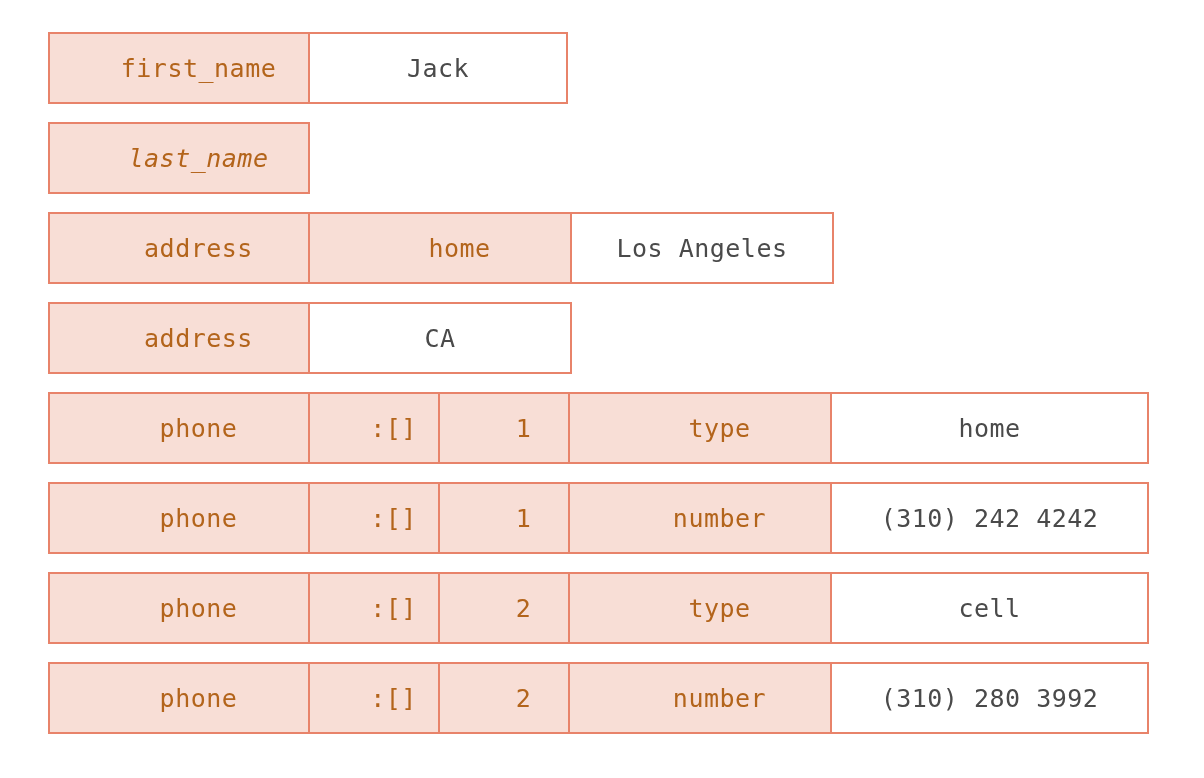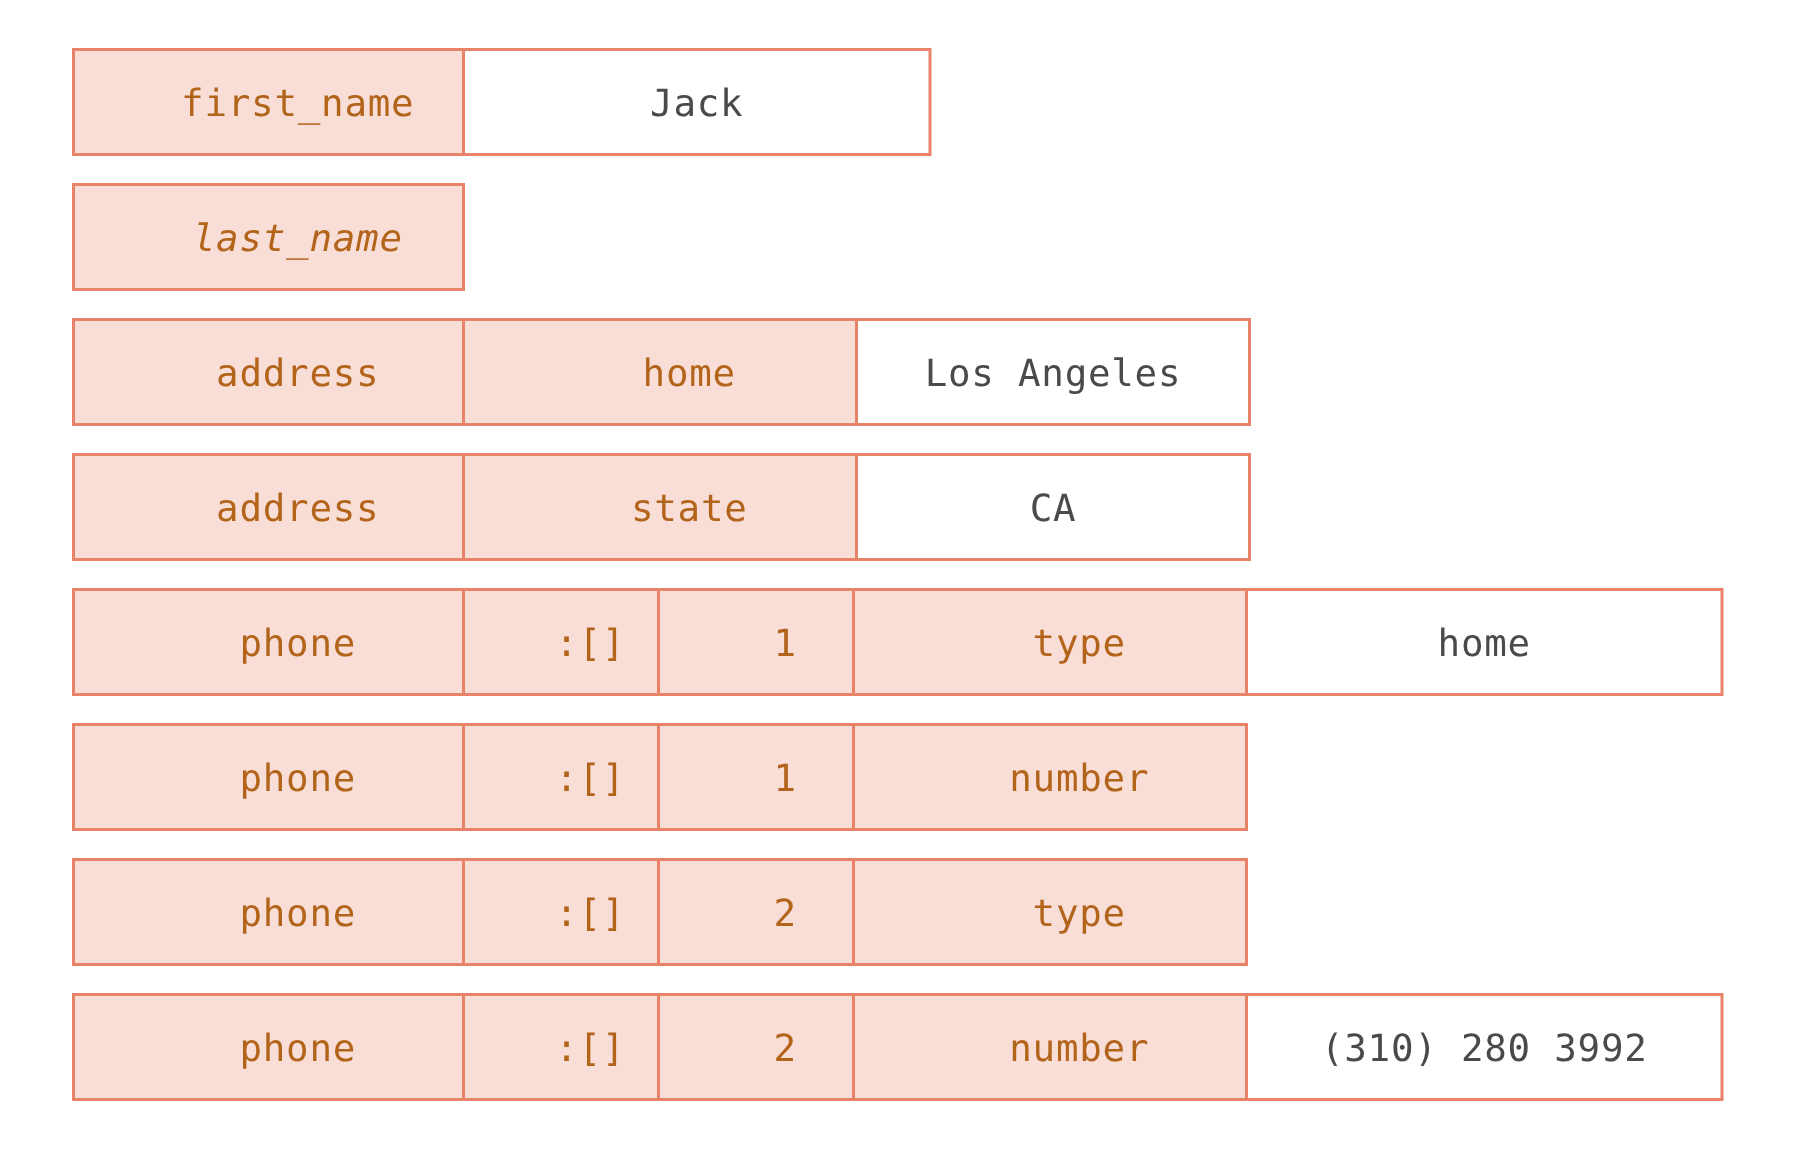--- a/index.html
+++ b/index.html
@@ -57,21 +57,21 @@
   .cell.value {
     background: #ffffff;
     color: #4a4a4a;
   }
 
   
   .w-root   { width: 262px; }  
   .w-mid    { width: 132px; }  
   .w-idx    { width: 132px; }  
   .w-leaf   { width: 264px; }  
-  .w-val-sm { width: 313px; }  
+  .w-val-sm { width: 260px; }  
   .w-val-md { width: 264px; text-align: center; }  
   .w-val-lg { width: 319px; }  
 </style>
 </head>
 <body>
 
 <div id="path-table">
     <div class="row" style="top: 32px;">
       <div class="cell key w-root">first_name</div>
       <div class="cell value w-val-sm">Jack</div>
@@ -79,41 +79,42 @@
     <div class="row" style="top: 122px; font-style: italic;">
       <div class="cell key w-root">last_name</div>
     </div>
     <div class="row" style="top: 212px;">
       <div class="cell key w-root">address</div>
       <div class="cell key w-leaf">home</div>
       <div class="cell value w-val-md">Los Angeles</div>
     </div>
     <div class="row" style="top: 302px;">
       <div class="cell key w-root">address</div>
-      <div class="cell key w-leaf">state</div>
       <div class="cell value w-val-md">CA</div>
     </div>
     <div class="row" style="top: 392px;">
       <div class="cell key w-root">phone</div>
       <div class="cell key w-mid">:[]</div>
       <div class="cell key w-idx">1</div>
       <div class="cell key w-leaf">type</div>
       <div class="cell value w-val-lg">home</div>
     </div>
     <div class="row" style="top: 482px;">
       <div class="cell key w-root">phone</div>
       <div class="cell key w-mid">:[]</div>
       <div class="cell key w-idx">1</div>
       <div class="cell key w-leaf">number</div>
+      <div class="cell value w-val-lg">(310) 242 4242</div>
     </div>
     <div class="row" style="top: 572px;">
       <div class="cell key w-root">phone</div>
       <div class="cell key w-mid">:[]</div>
       <div class="cell key w-idx">2</div>
       <div class="cell key w-leaf">type</div>
+      <div class="cell value w-val-lg">cell</div>
     </div>
     <div class="row" style="top: 662px;">
       <div class="cell key w-root">phone</div>
       <div class="cell key w-mid">:[]</div>
       <div class="cell key w-idx">2</div>
       <div class="cell key w-leaf">number</div>
       <div class="cell value w-val-lg">(310) 280 3992</div>
     </div>
   </div>
 

